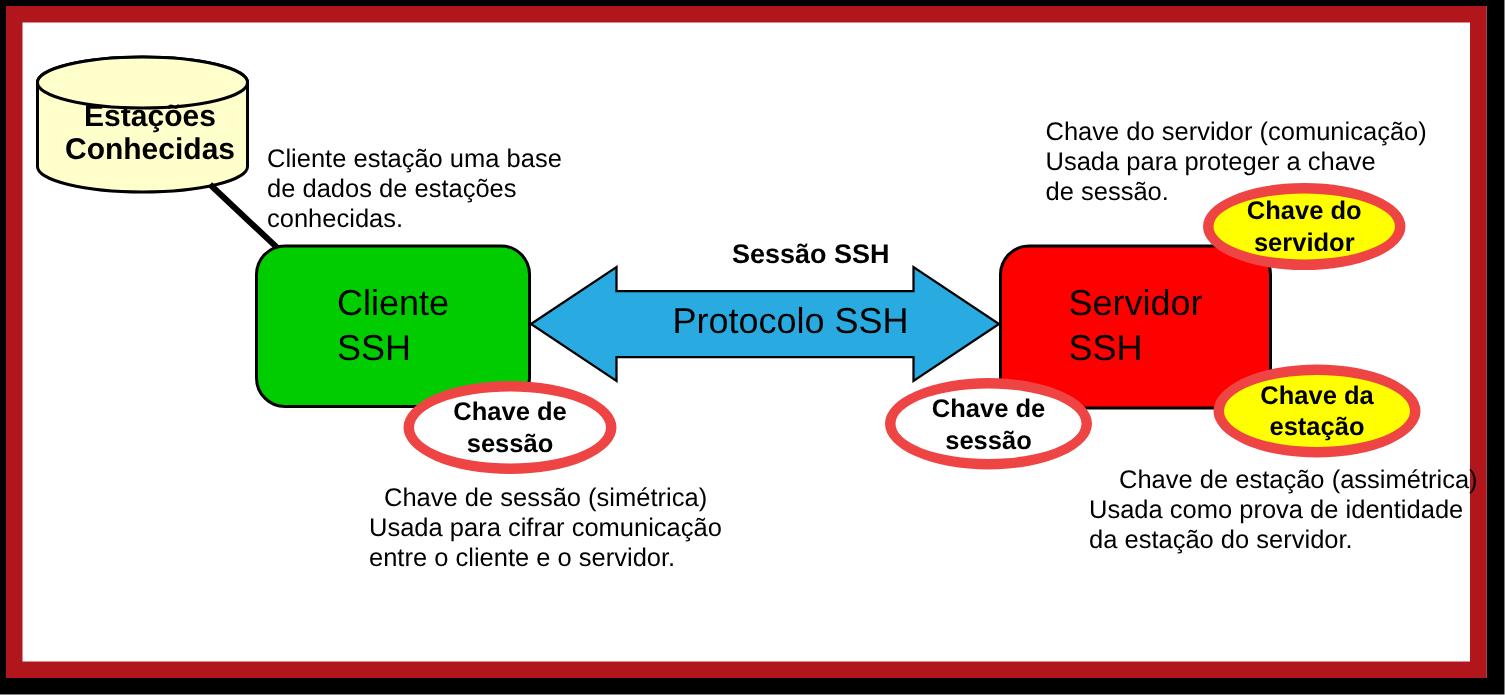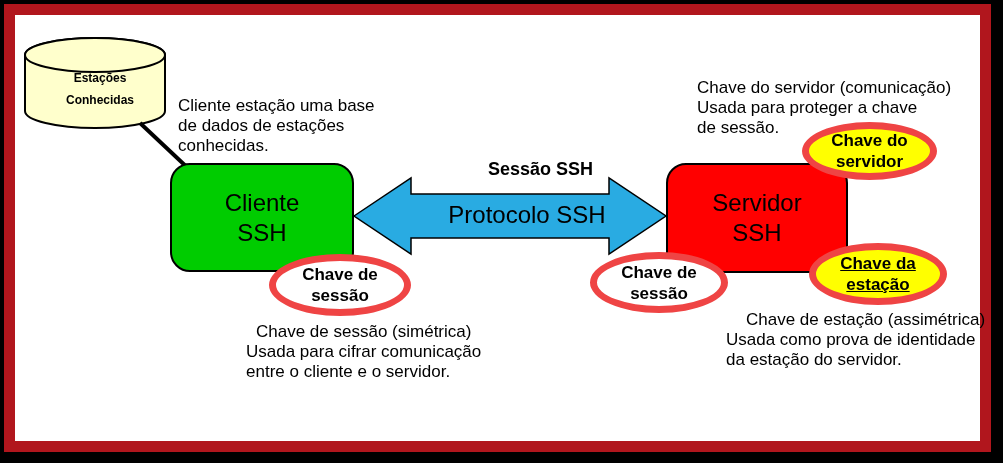--- a/index.html
+++ b/index.html
@@ -17,21 +17,21 @@
     box-sizing: border-box;
     background: #ffffff;
     border: 11px solid #B1161D;
   }
   svg.canvas { position: absolute; left: 0; top: 0; }
 
   .node {
     position: absolute; box-sizing: border-box;
     border: 2px solid #000; border-radius: 20px;
     display: flex; align-items: center; justify-content: center;
-    text-align: center; font-size: 24px; line-height: 30px;
+    text-align: left; font-size: 24px; line-height: 30px;
     white-space: pre-line;
   }
   #client-node { left: 170px; top: 163px; width: 184px; height: 109px; }
   #server-node { left: 666px; top: 163px; width: 182px; height: 110px; }
 
   .key {
     position: absolute; box-sizing: border-box;
     border: 7px solid #ef4444; border-radius: 50%;
     display: flex; align-items: center; justify-content: center;
     text-align: center; font-weight: bold; font-size: 17px; line-height: 21px;
@@ -55,21 +55,21 @@
     position: absolute; left: 433px; top: 159px; width: 160px;
     text-align: right; font-weight: bold; font-size: 18px;
   }
   #protocol-label {
     position: absolute; left: 437px; top: 201px; width: 180px;
     text-align: center; font-size: 24px;
   }
   .db-label {
     position: absolute; left: 27px; top: 61px; width: 146px; height: 56px;
     display: flex; align-items: center; justify-content: center;
-    text-align: center; font-weight: bold; font-size: 12px; line-height: 22px;
+    text-align: center; font-weight: bold; font-size: 20px; line-height: 22px;
     white-space: pre-line;
   }
 </style>
 </head>
 <body>
 
 <div class="frame" style="border-color: rgb(177, 22, 29);"></div>
 
 <svg class="canvas" width="1003" height="463" viewBox="0 0 1003 463">
   <path d="M25,55 A70,17 0 0 1 165,55 L165,111 A70,17 0 0 1 25,111 Z" stroke="#000000" stroke-width="2" fill="#FFFFCC"></path>
@@ -101,21 +101,21 @@
 
 <div class="key" id="client-session-key" style="background-color: rgb(255, 255, 255);">Chave de
 sessão</div>
 
 <div class="key" id="server-session-key" style="background-color: rgb(255, 255, 255);">Chave de
 sessão</div>
 
 <div class="key" id="server-key" style="background-color: rgb(255, 255, 0);">Chave do
 servidor</div>
 
-<div class="key" id="host-key" style="background-color: rgb(255, 255, 0); text-decoration: underline;">Chave da
+<div class="key" id="host-key" style="background-color: rgb(255, 255, 0);">Chave da
 estação</div>
 
 <div class="note" id="note-session-key">Chave de sessão (simétrica)
 Usada para cifrar comunicação
 entre o cliente e o servidor.</div>
 
 <div class="note" id="note-host-key">Chave de estação (assimétrica)
 Usada como prova de identidade
 da estação do servidor.</div>
 

